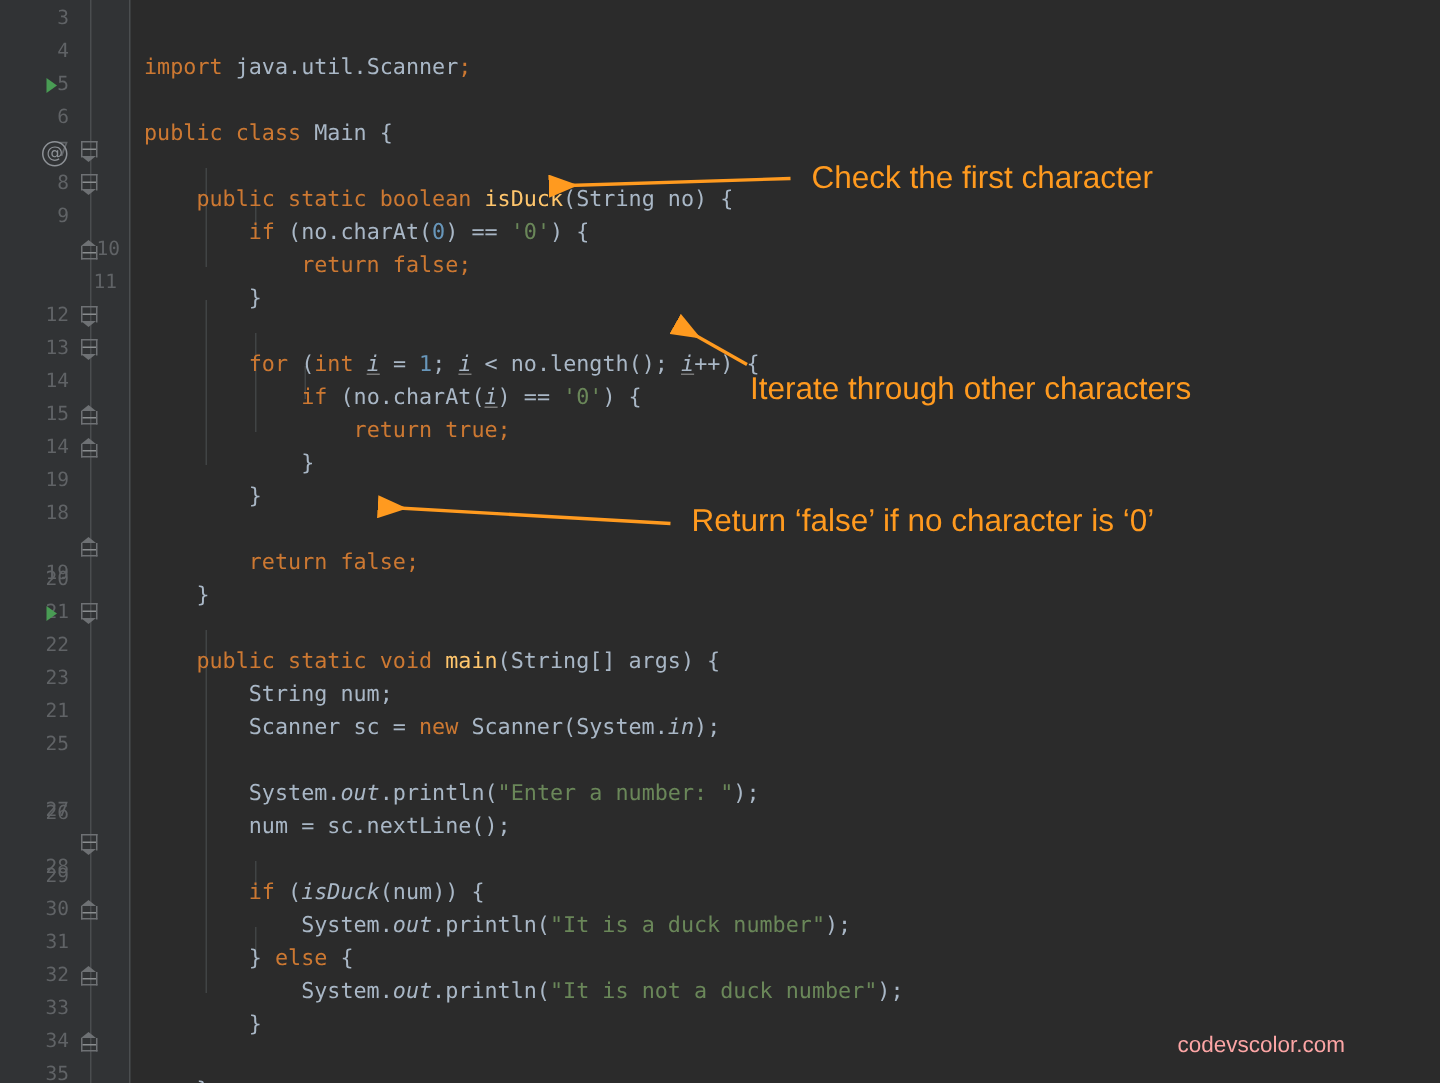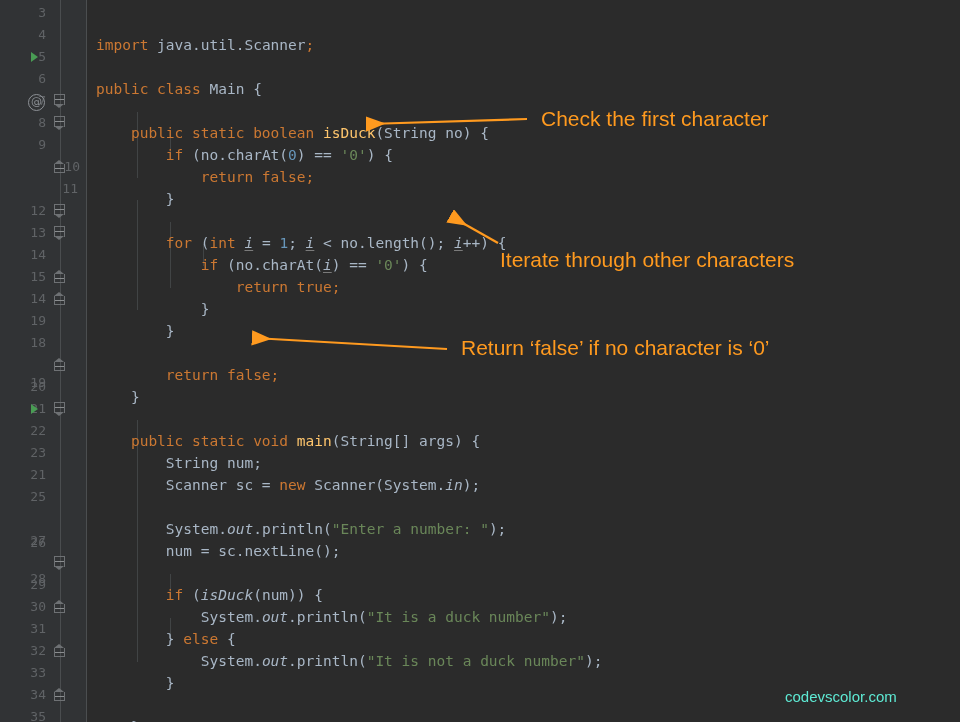--- a/index.html
+++ b/index.html
@@ -152,21 +152,21 @@
   
   .anno {
     position: absolute;
     color: #ff9a1f;
     font-family: "Liberation Sans", sans-serif;
     font-size: 21px;
     white-space: nowrap;
   }
   .watermark {
     position: absolute;
-    color: #5eead4;
+    color: #fca5a5;
     font-family: "Liberation Sans", sans-serif;
     font-size: 15px;
     white-space: nowrap;
   }
   svg.arrows { position: absolute; left:0; top:0; width:960px; height:722px; pointer-events:none; }
 </style>
 </head>
 <body>
 
 <div id="editor">

